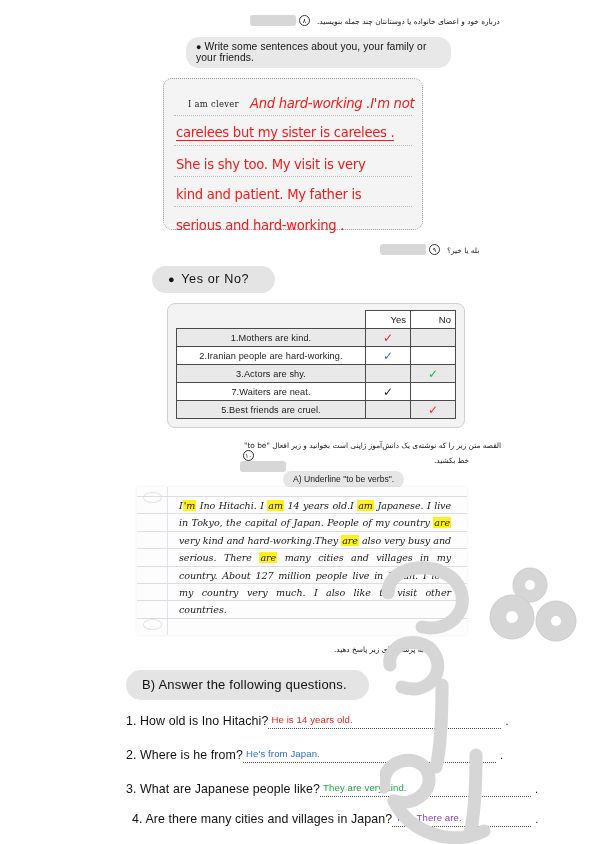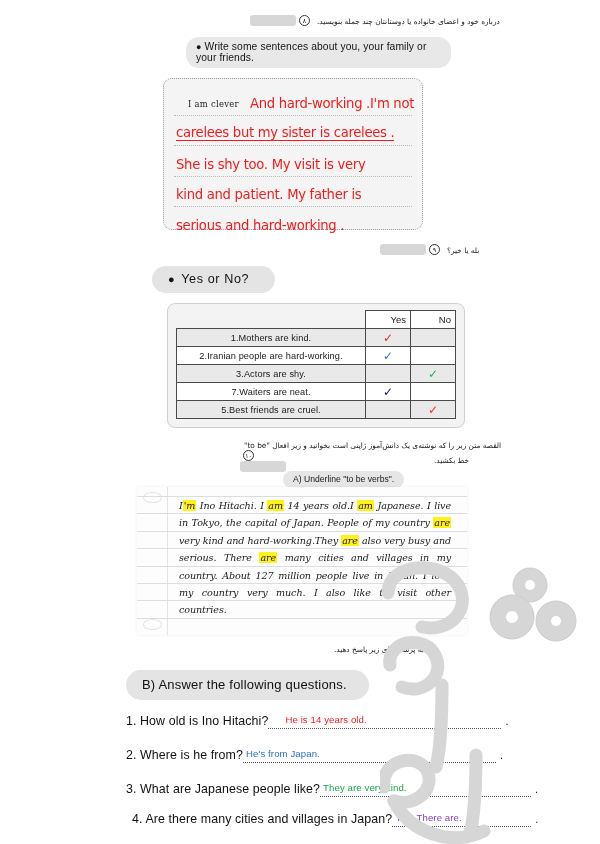--- a/index.html
+++ b/index.html
@@ -245,21 +245,21 @@
   <span class="fa-tab"></span>
 </div>
 
 <div id="sec8-bullet">
   <span class="dot">●</span><span>Write some sentences about you, your family or your friends.</span>
 </div>
 
 <div id="writebox">
   <div class="wline">
     <span class="printed">I am clever</span>
-    <span class="hw" style="left:76px;">And hard-working .I'm not</span>
+    <span class="hw" style="left:76px;font-style:italic;">And hard-working .I'm not</span>
   </div>
   <div class="wline">
     <span class="hw uline" style="left:2px;">carelees but my sister is carelees .</span>
   </div>
   <div class="wline">
     <span class="hw" style="left:2px;">She is shy too. My visit is very</span>
   </div>
   <div class="wline">
     <span class="hw" style="left:2px;">kind and patient. My father is</span>
   </div>
@@ -349,21 +349,21 @@
   <span class="fa-text">ب) به پرسش‌های زیر پاسخ دهید.</span>
 </div>
 
 <div id="b-pill">
   <span>B) Answer the following questions.</span>
 </div>
 
 <div id="questions">
     <div class="qrow" style="left: 126px; top: 714px;">
       <span class="qtext">1. How old is Ino Hitachi?</span>
-      <span class="ansblock" style="min-width: 233px;"><span class="ans" style="color: rgb(240, 32, 32); margin-left: 17px;">He is 14 years old.</span><span class="dots" style="width: 233px;"></span></span>
+      <span class="ansblock" style="min-width: 233px;"><span class="ans" style="color: rgb(240, 32, 32); margin-left: 3px;">He is 14 years old.</span><span class="dots" style="width: 233px;"></span></span>
       <span class="period">.</span>
     </div>
     <div class="qrow" style="left: 126px; top: 748px;">
       <span class="qtext">2. Where is he from?</span>
       <span class="ansblock" style="min-width: 253px;"><span class="ans" style="color: rgb(43, 111, 208); margin-left: 3px;">He's from Japan.</span><span class="dots" style="width: 253px;"></span></span>
       <span class="period">.</span>
     </div>
     <div class="qrow" style="left: 126px; top: 782px; align-items: center;">
       <span class="qtext">3. What are Japanese people like?</span>
       <span class="ansblock" style="min-width: 211px;"><span class="ans" style="color: rgb(23, 168, 69); margin-left: 3px;">They are very kind.</span><span class="dots" style="width: 211px;"></span></span>

